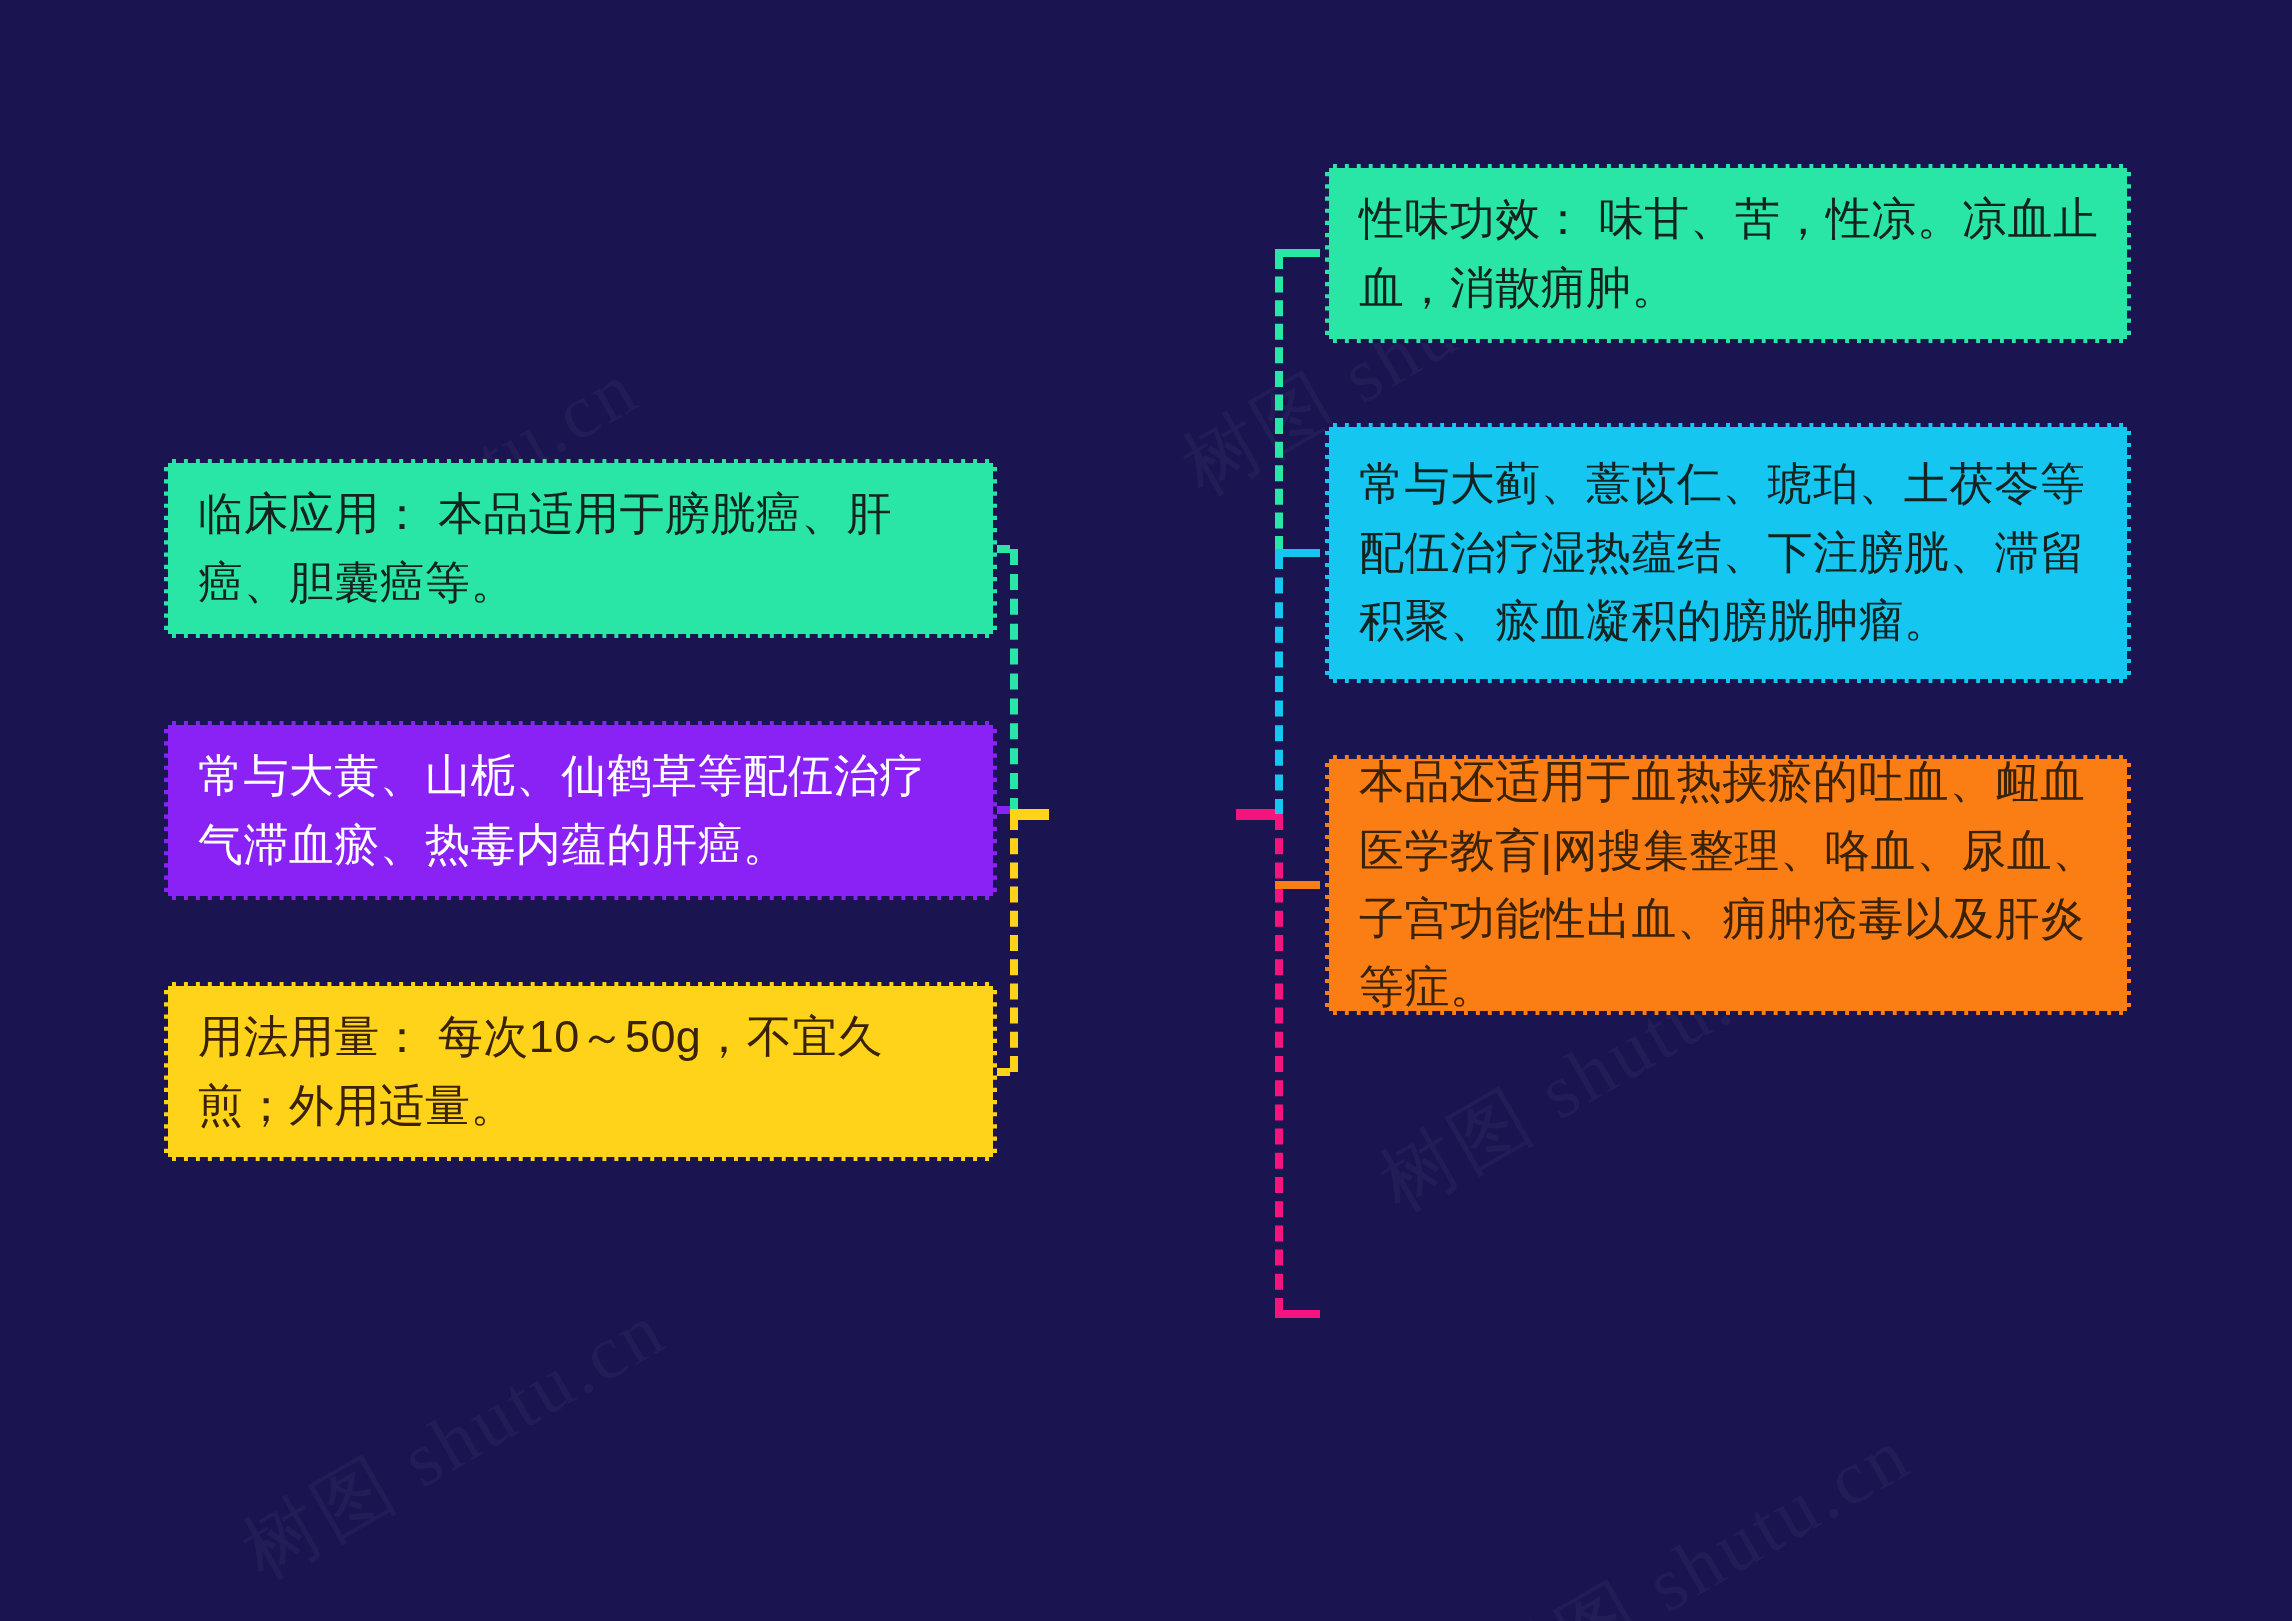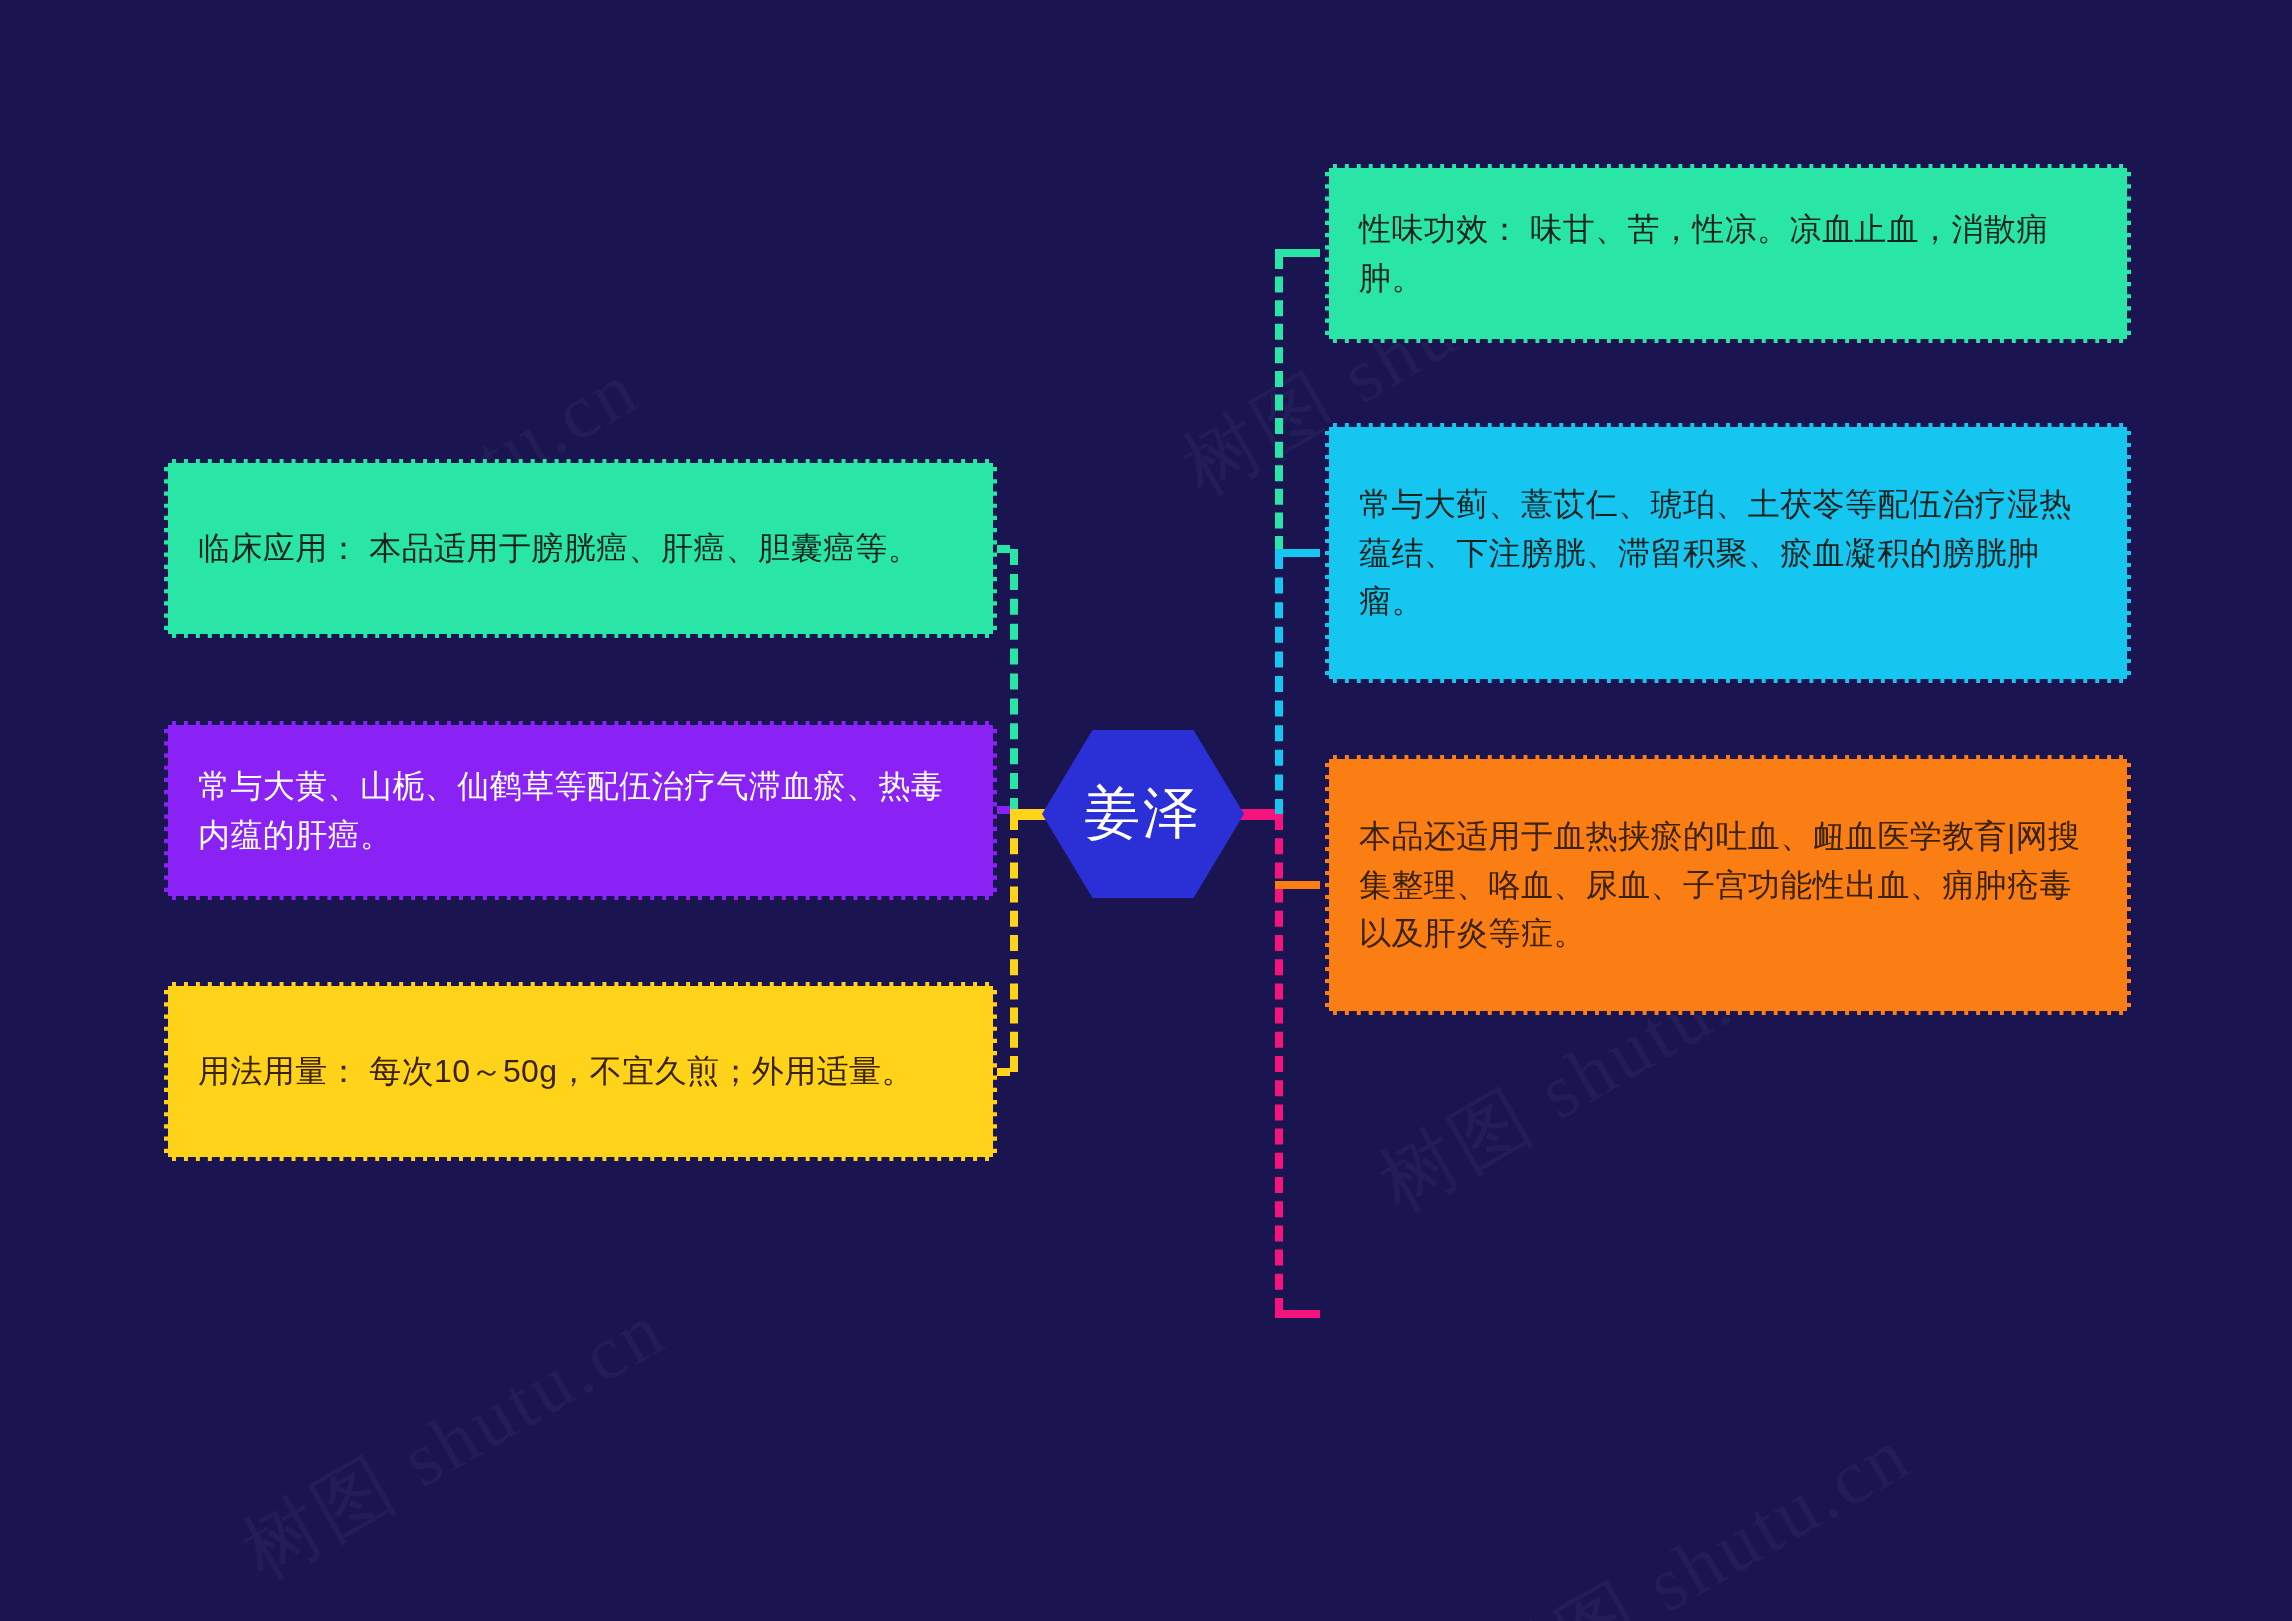--- a/index.html
+++ b/index.html
@@ -33,21 +33,21 @@
   .wm-e{left:1469px; top:1639px;}
 
   
   .node{
     position:absolute;
     box-sizing:border-box;
     padding:23px 27px 23px 30px;
     display:flex;
     align-items:center;
     line-height:1.52;
-    font-size:32px;
+    font-size:45px;
     letter-spacing:0.4px;
     border:4.5px dashed #1a1550;
     word-break:break-all;
   }
   .node span{display:block;width:100%;}
 
   .dark-text{color:#14231f;}
   .dark-text-o{color:#3a2206;}
   .light-text{color:#ffffff;}
 
@@ -112,18 +112,15 @@
 
   <div class="node dark-text-o" id="node-r2" style="left: 1325px; top: 755px; width: 806px; height: 260px; background: rgb(251, 126, 20); color: rgb(58, 34, 6);">
     <span>本品还适用于血热挟瘀的吐血、衄血医学教育|网搜集整理、咯血、尿血、子宫功能性出血、痈肿疮毒以及肝炎等症。</span>
   </div>
 
   <div class="node dark-text" id="node-r1" style="left: 1325px; top: 423px; width: 806px; height: 260px; background: rgb(21, 198, 240); color: rgb(20, 35, 31);">
     <span>常与大蓟、薏苡仁、琥珀、土茯苓等配伍治疗湿热蕴结、下注膀胱、滞留积聚、瘀血凝积的膀胱肿瘤。</span>
   </div>
 
 
-  <div class="hex" id="hex-center" style="left: 1042px; top: 730px; width: 202px; height: 168px; background: rgb(43, 47, 214); color: rgb(255, 255, 255);">
-    <span>姜泽</span>
-  </div>
 
 </div>
 
 
 </body></html>

